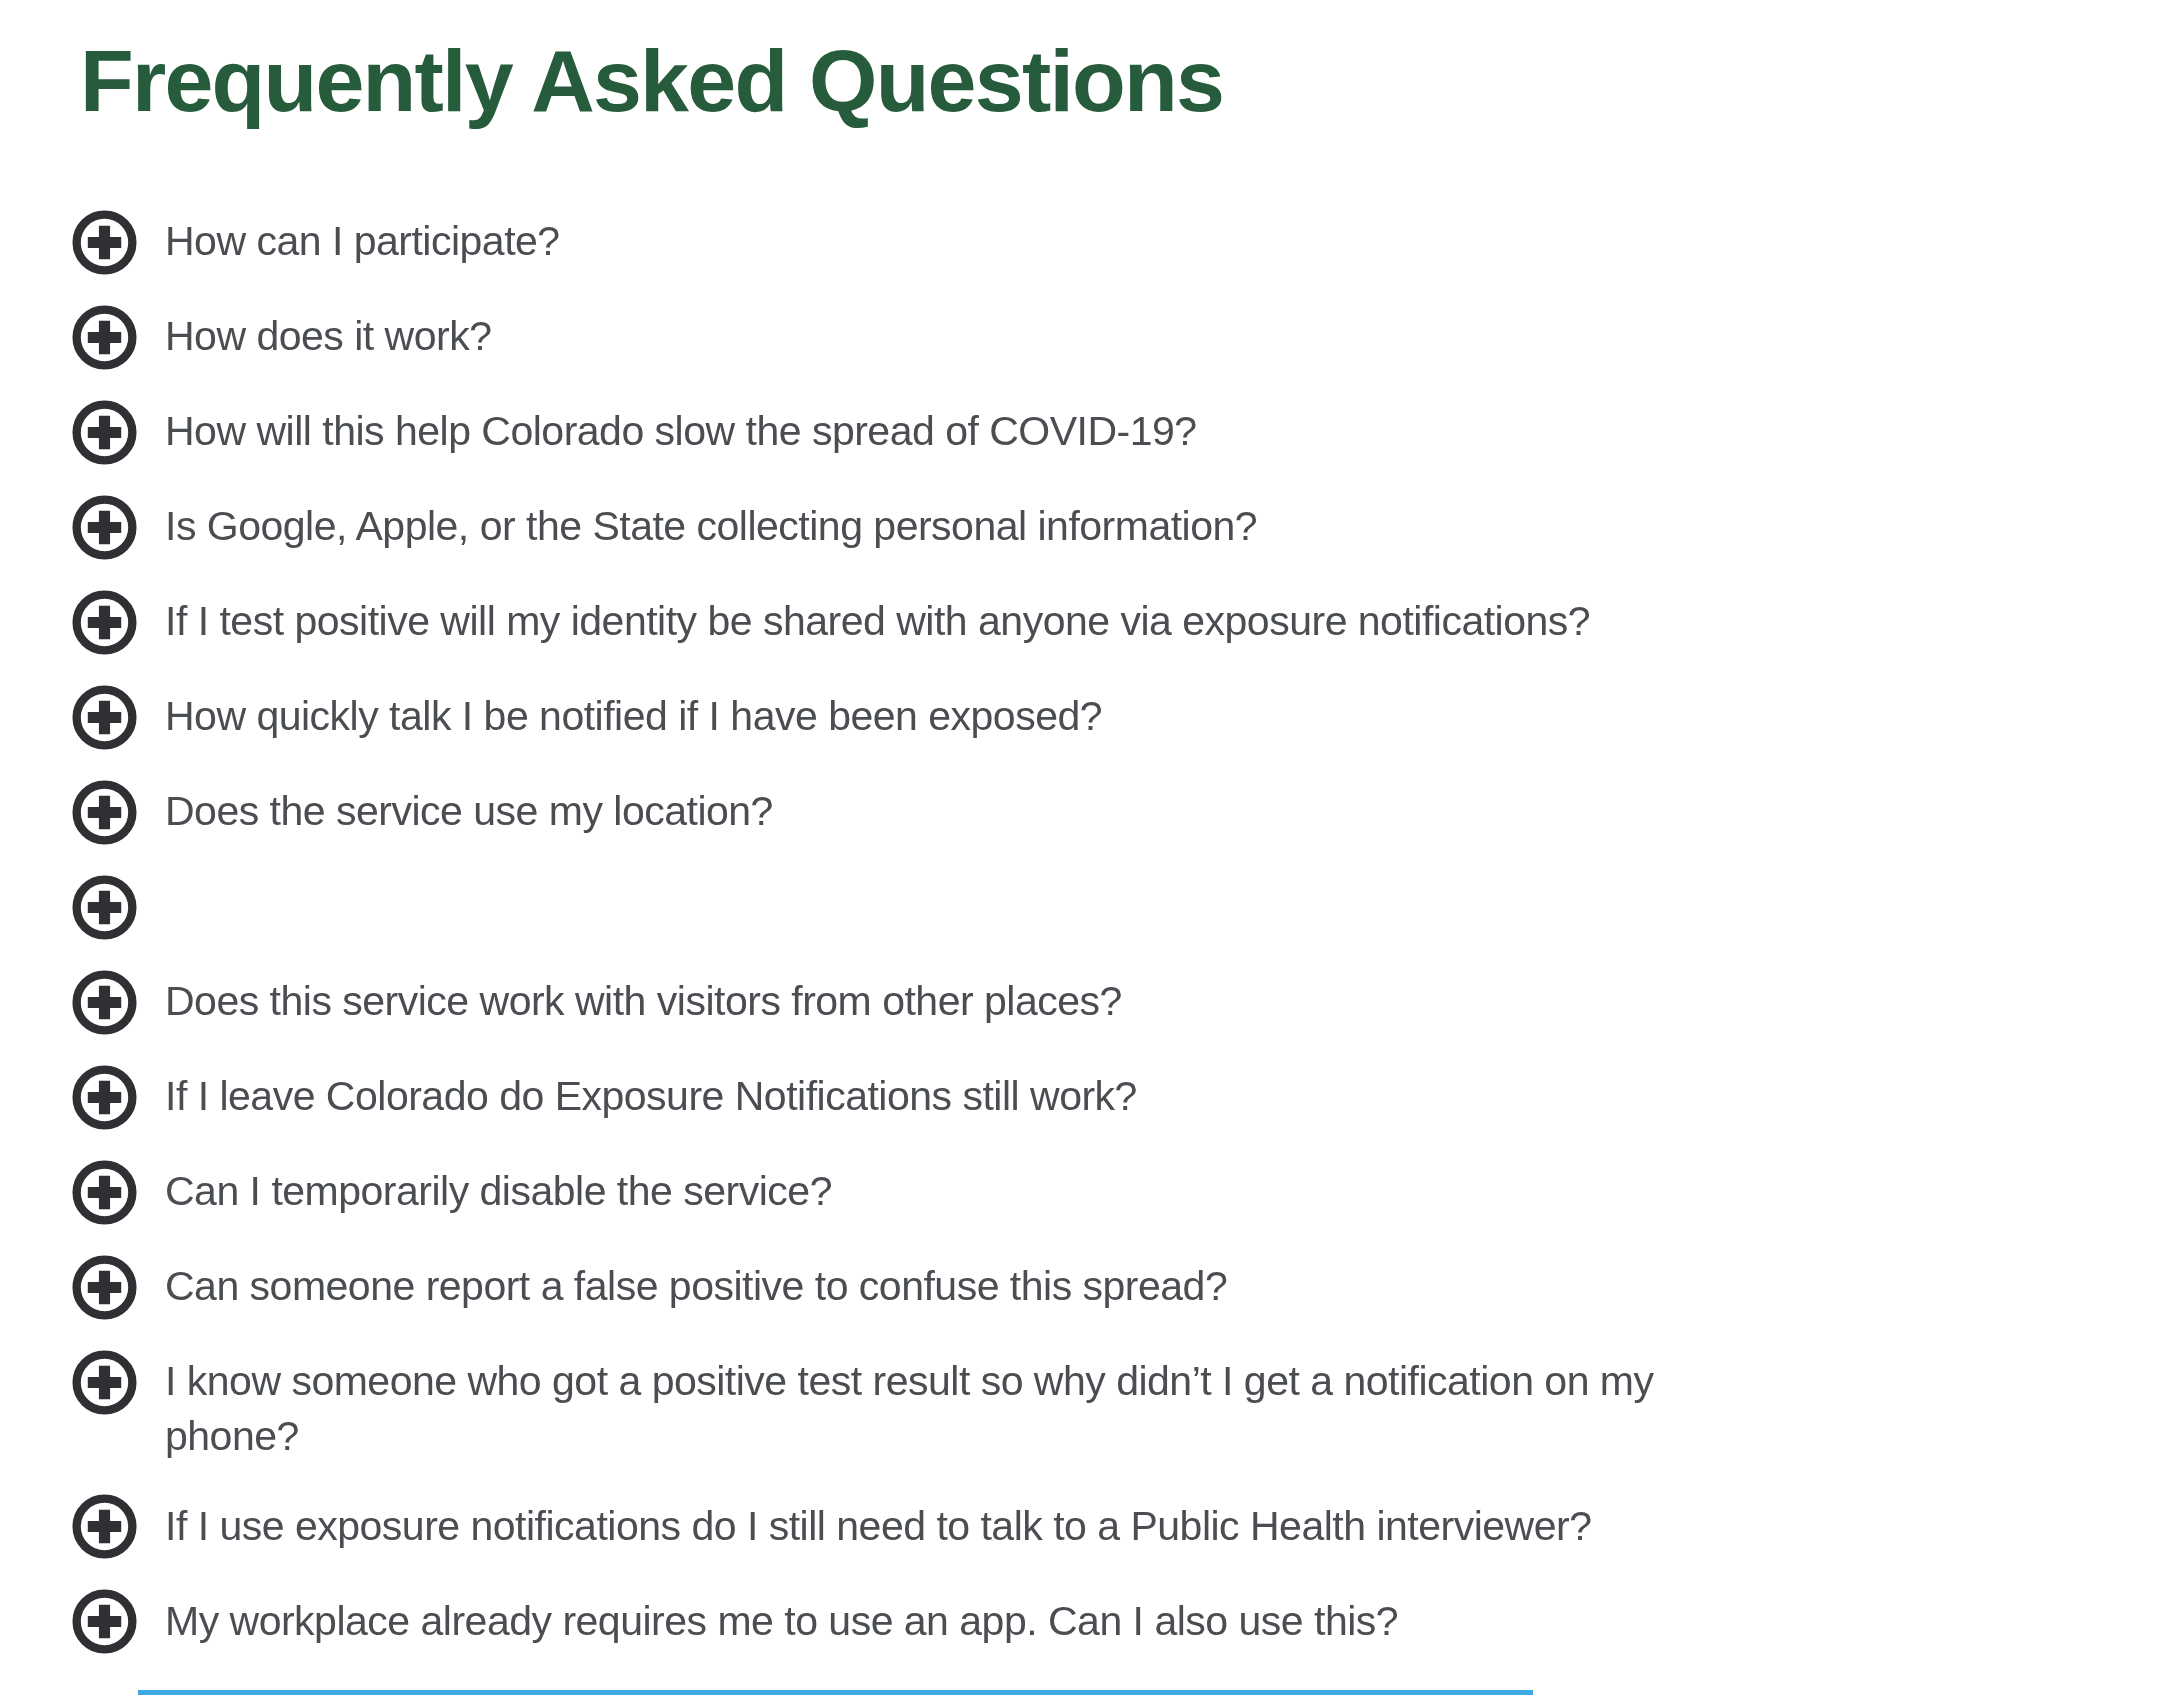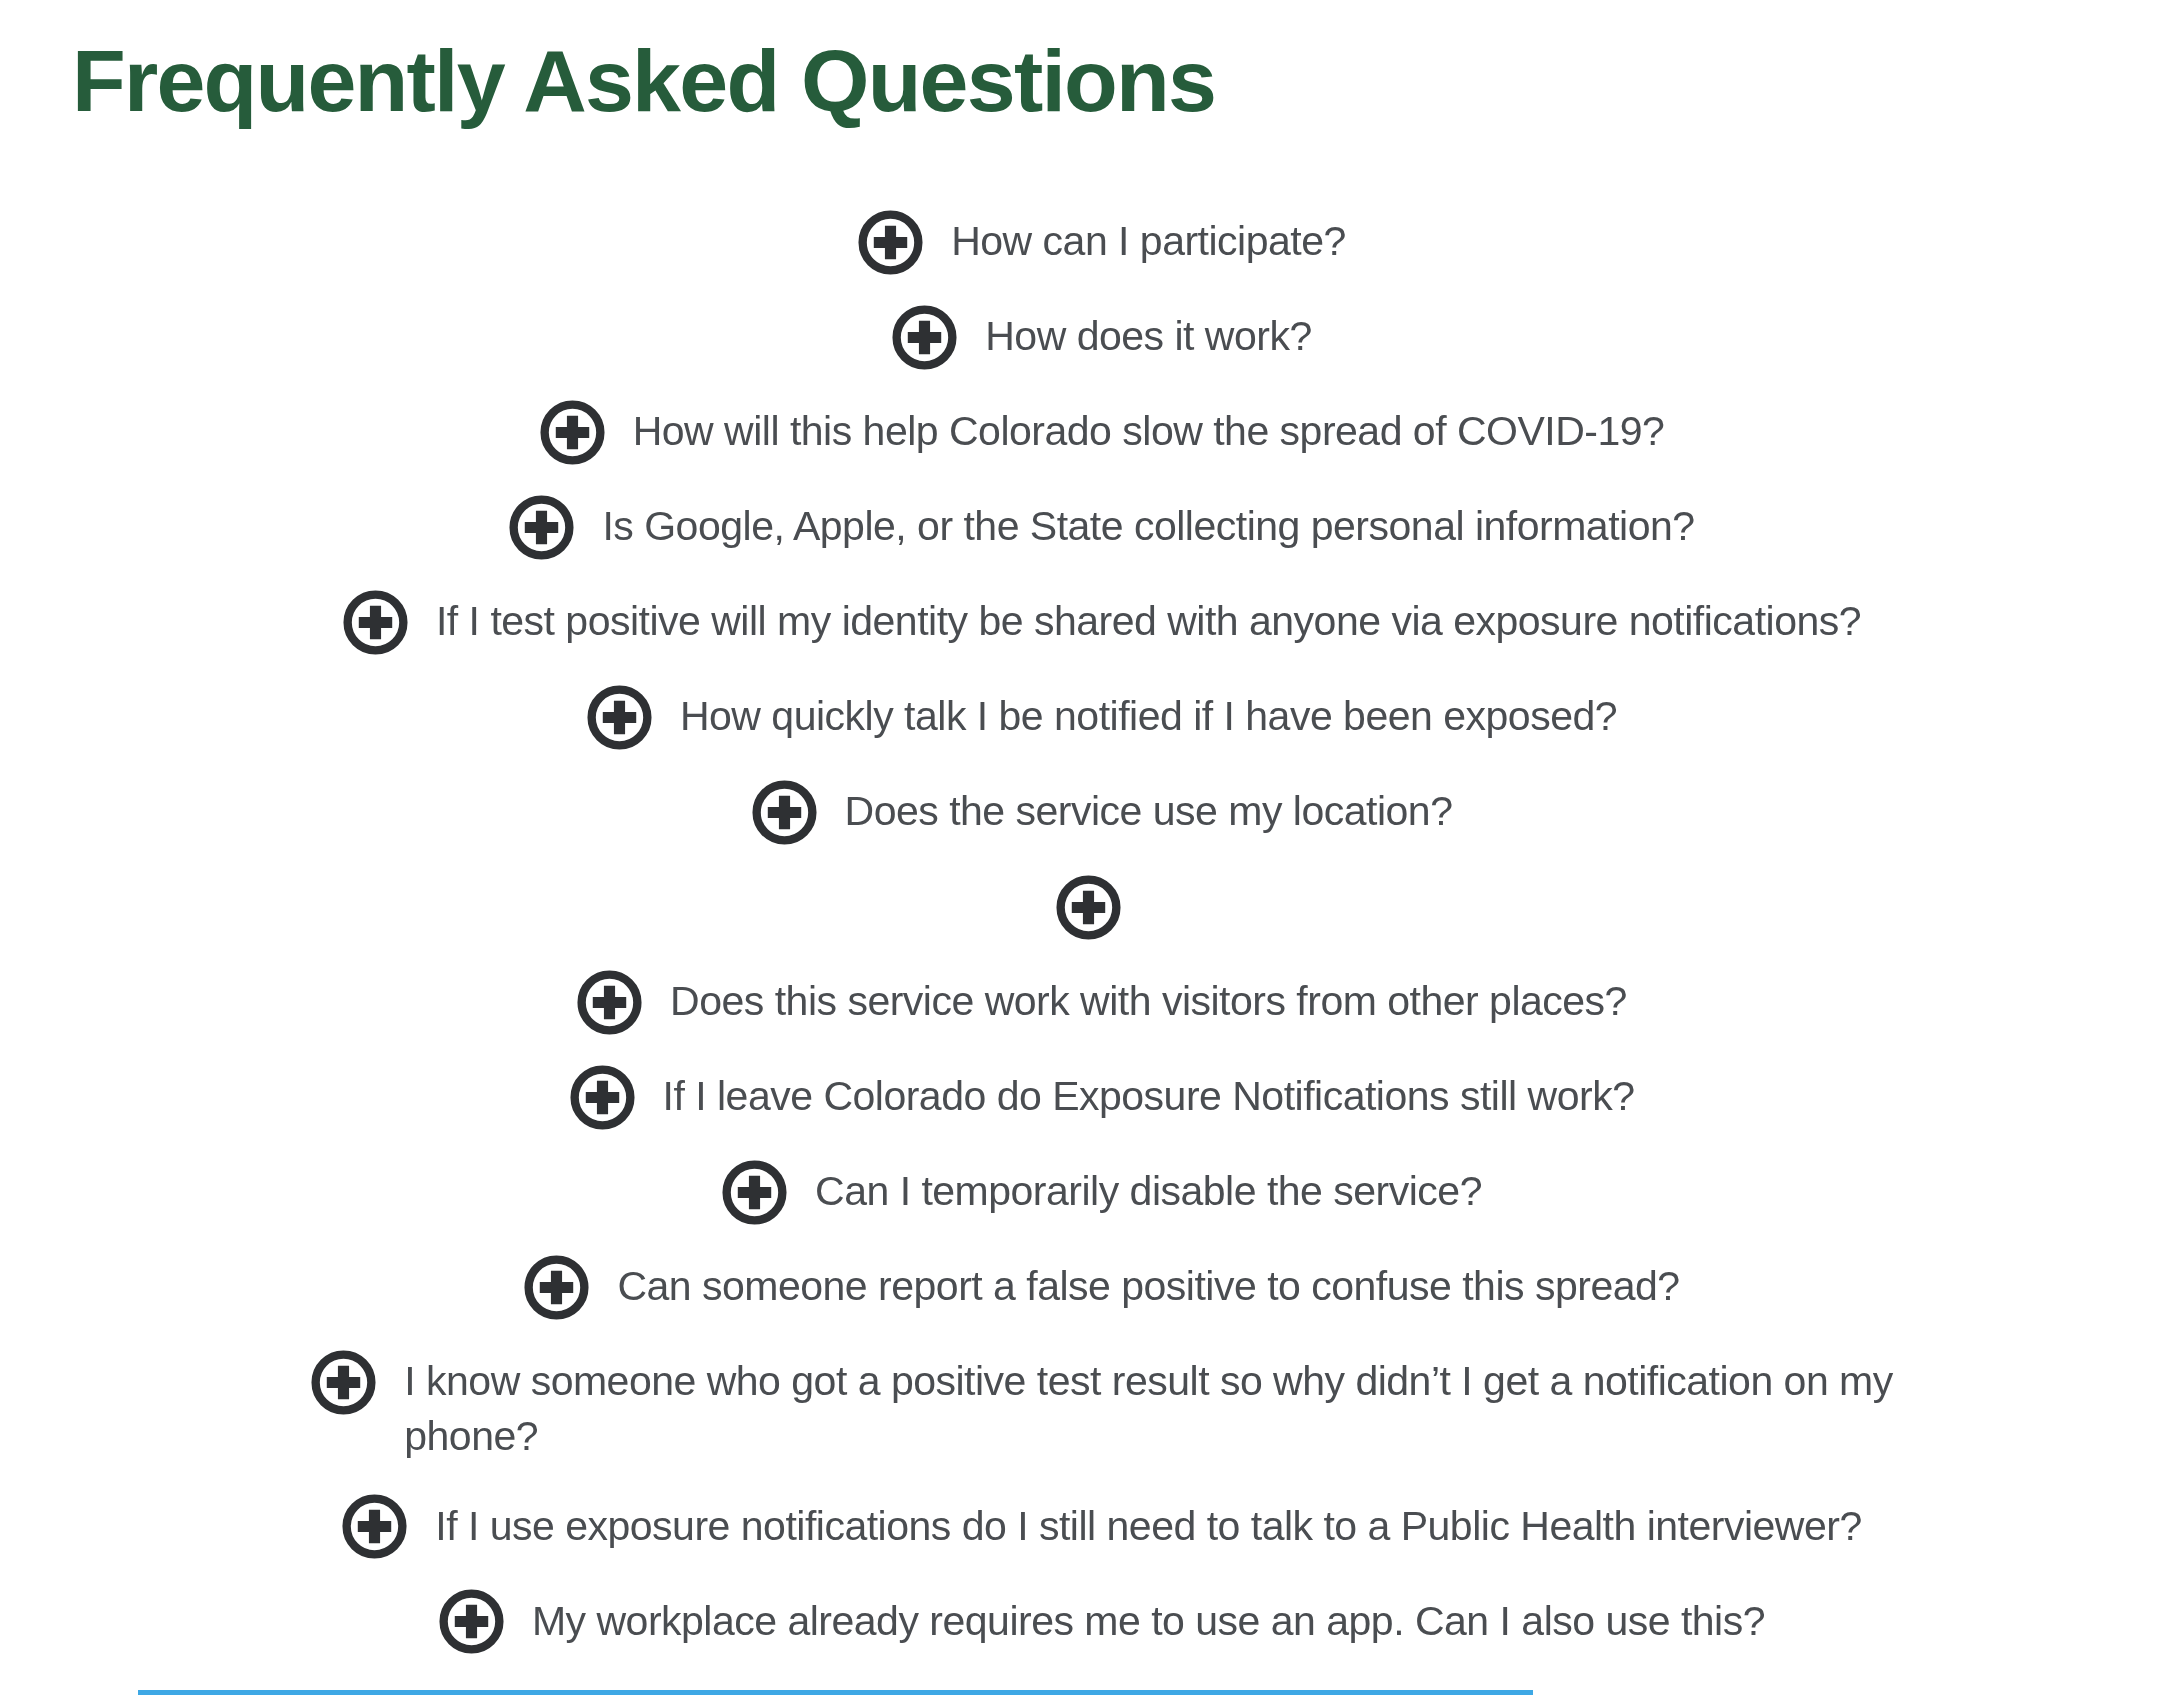--- a/index.html
+++ b/index.html
@@ -15,36 +15,35 @@
     height: 1702px;
     background: #ffffff;
     font-family: "Liberation Sans", "DejaVu Sans", sans-serif;
     position: relative;
     overflow: hidden;
   }
   .page {
     padding: 33px 28px 0 72px;
   }
   .page-title {
-    margin: 0 0 80px 0;
+    margin: 0 0 80px 8px;
     font-size: 88px;
     line-height: 1.1;
     font-weight: 700;
     letter-spacing: -1.8px;
     color: var(--heading);
   }
   .faq-list {
     display: block;
   }
   .faq-item {
     display: flex;
     align-items: flex-start;
     margin-bottom: 30px;
     cursor: pointer;
-    justify-content: center;
   }
   .icon-wrap {
     flex: 0 0 65px;
     width: 65px;
     height: 65px;
     margin-right: 28px;
   }
   .icon-wrap svg { display: block; }
   .faq-question {
     font-size: 41px;

